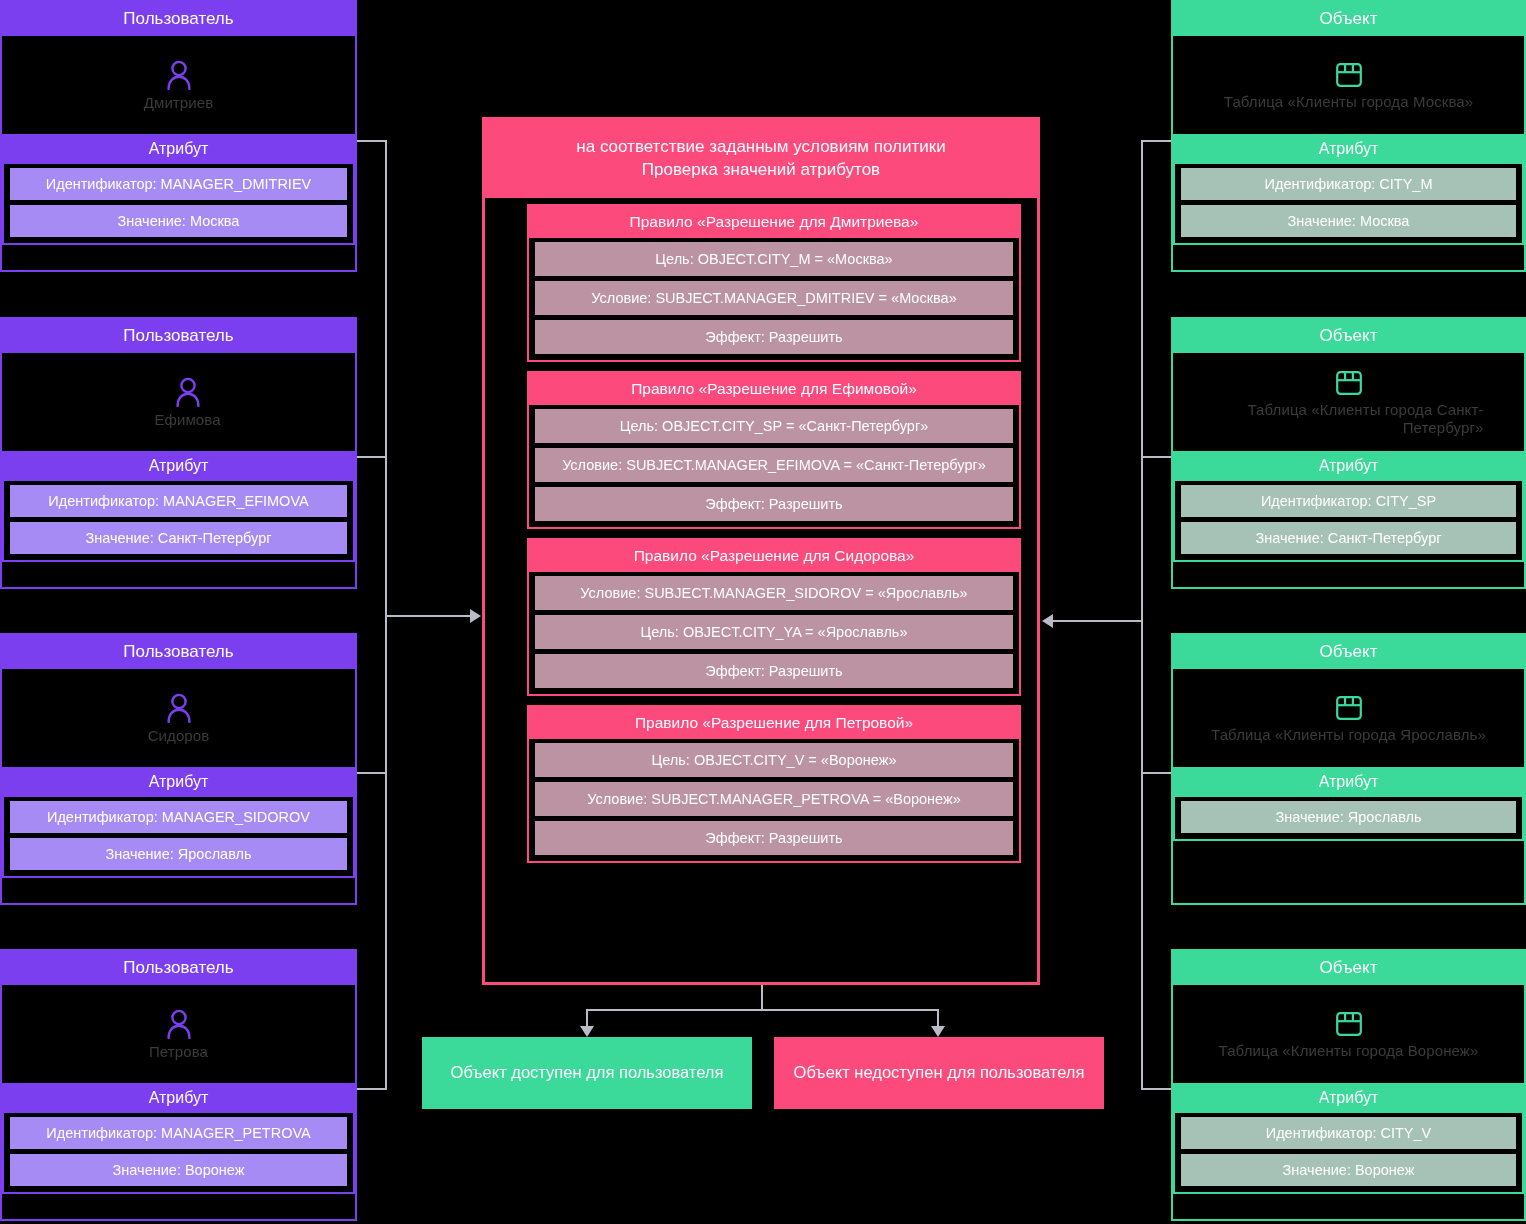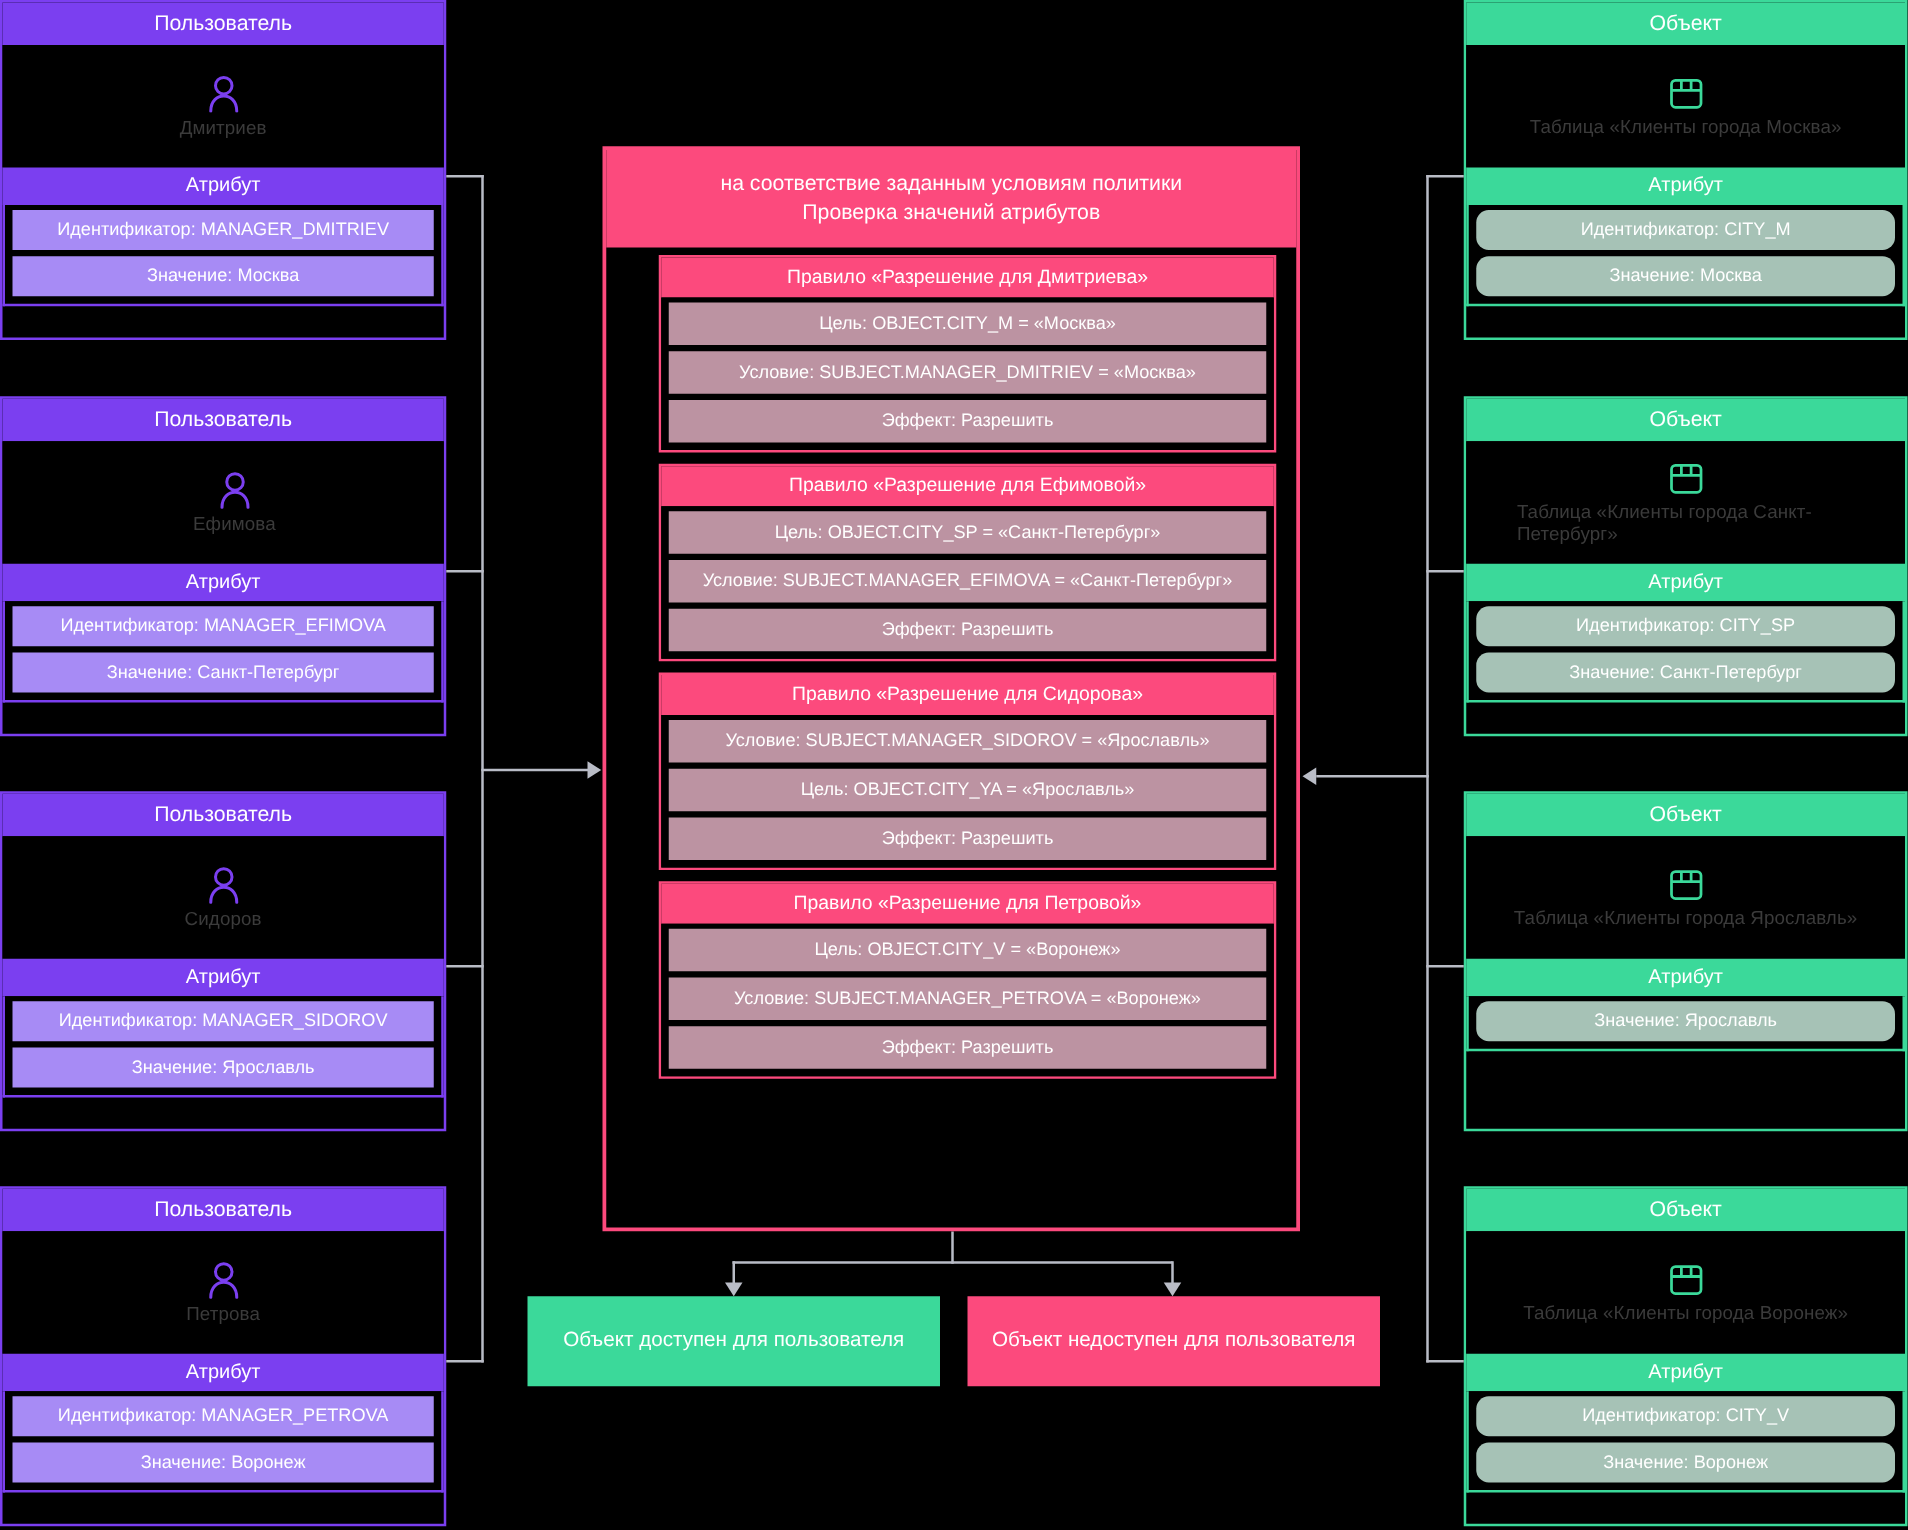--- a/index.html
+++ b/index.html
@@ -16,21 +16,21 @@
   .card{position:absolute;box-sizing:border-box;border:2px solid;background:#000;}
   .card .card-head{
     box-sizing:border-box;width:100%;text-align:center;color:#fff;
     font-size:17px;line-height:1.2;padding:7px 4px;font-weight:400;
   }
   .card .card-body{
     box-sizing:border-box;background:#000;display:flex;flex-direction:column;
     align-items:center;justify-content:center;padding:10px 6px 8px;
   }
   .card .entity-name{
-    color:#3b3b3b;font-size:15px;text-align:left;line-height:1.25;margin-top:4px;
+    color:#3b3b3b;font-size:15px;text-align:right;line-height:1.25;margin-top:4px;
     letter-spacing:.1px;
   }
   .card .attr-head{
     box-sizing:border-box;width:100%;text-align:center;color:#fff;
     font-size:16px;padding:6px 4px;
   }
   .card .attr-wrap{box-sizing:border-box;width:100%;background:#000;padding:4px 6px 6px;}
   .card .attr-row{
     box-sizing:border-box;width:100%;text-align:center;color:#fff;
     font-size:14.5px;padding:8px 4px;margin-top:5px;
@@ -39,21 +39,21 @@
 
   
   .user{border-color:#7B3FF0;}
   .user .card-head,.user .attr-head{background:#7B3FF0;}
   .user .attr-row{background:#A78BF5;}
   .user .attr-wrap{border:2px solid #7B3FF0;border-top:none;}
 
   
   .object{border-color:#3BD99A;}
   .object .card-head,.object .attr-head{background:#3BD99A;}
-  .object .attr-row{background:#A6C2B6;border-radius:10px;}
+  .object .attr-row{background:#A6C2B6;}
   .object .attr-wrap{border:2px solid #3BD99A;border-top:none;}
 
   
   #policy-panel{
     left:482px;top:117px;width:558px;height:868px;
     border:3px solid #FC4A7D;background:#000;box-sizing:border-box;
   }
   #policy-title{
     background:#FC4A7D;color:#fff;text-align:center;font-size:17px;line-height:1.35;
     padding:16px 10px 16px;box-sizing:border-box;

